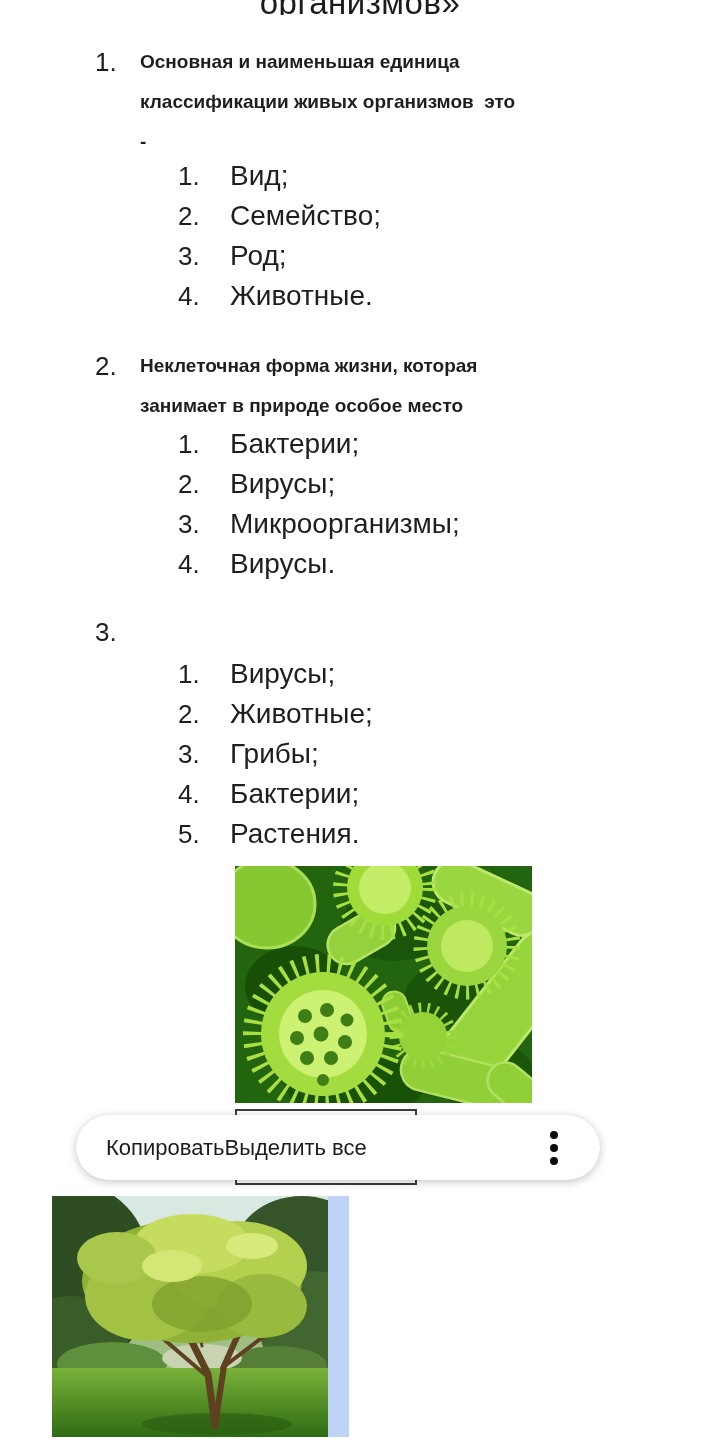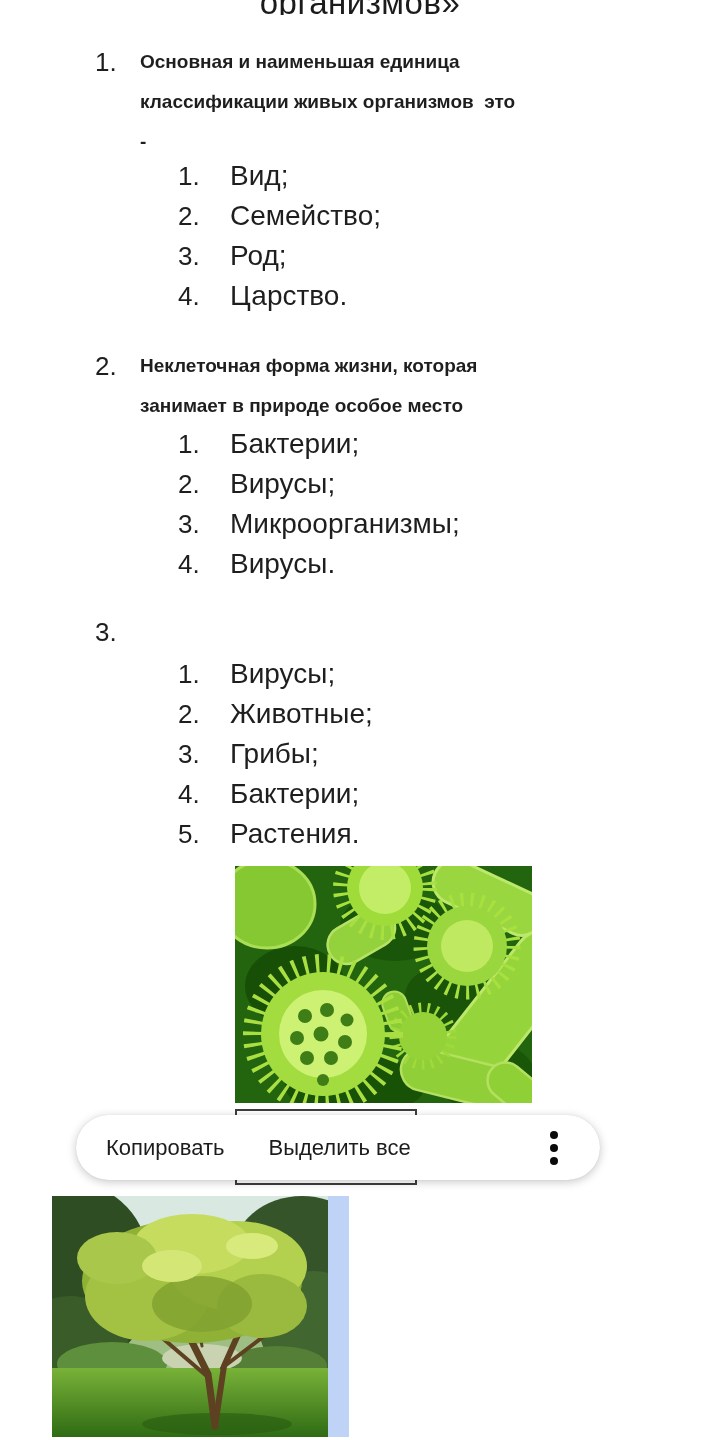--- a/index.html
+++ b/index.html
@@ -33,21 +33,21 @@
               border:2px solid #3d3d3d; background:transparent; z-index:2; }
   .sel-bar  { position:absolute; left:328px; top:1196px; width:21px; height:241px; z-index:1; }
 
   
   .ctx-menu { position:absolute; left:76px; top:1115px; width:524px; height:65px;
               background:#ffffff; border-radius:33px; z-index:5;
               box-shadow:0 2px 10px rgba(0,0,0,0.22), 0 0 1px rgba(0,0,0,0.15);
               display:flex; align-items:center; padding:0 38px 0 30px; }
   .ctx-item { font-size:22px; color:#1c1c1e; cursor:pointer; background:none; border:none;
               font-family:"Liberation Sans", sans-serif; }
-  .ctx-item.second { margin-left:44px; }
+  .ctx-item.second { }
   .kebab { margin-left:auto; display:flex; flex-direction:column; gap:5px;
            padding:6px 4px; cursor:pointer; background:none; border:none; }
   .kebab i { width:8px; height:8px; border-radius:50%; background:#0a0a0a; display:block; }
 </style>
 </head>
 <body>
 
 <div class="screen">
 
   <div class="title-clip">
@@ -68,21 +68,21 @@
     <div class="opt">
         <span class="o-num">2.</span>
         <span class="o-label">Семейство;</span>
       </div>
     <div class="opt">
         <span class="o-num">3.</span>
         <span class="o-label">Род;</span>
       </div>
     <div class="opt">
         <span class="o-num">4.</span>
-        <span class="o-label">Царство.</span>
+        <span class="o-label">Животные.</span>
       </div>
   </div>
 
   <div class="question" style="top:346px">
     <span class="q-num">2.</span>
     <div class="q-text">Неклеточная форма жизни, которая
 занимает в природе особое место</div>
   </div>
   <div class="opts" style="top:424px">
     <div class="opt">

